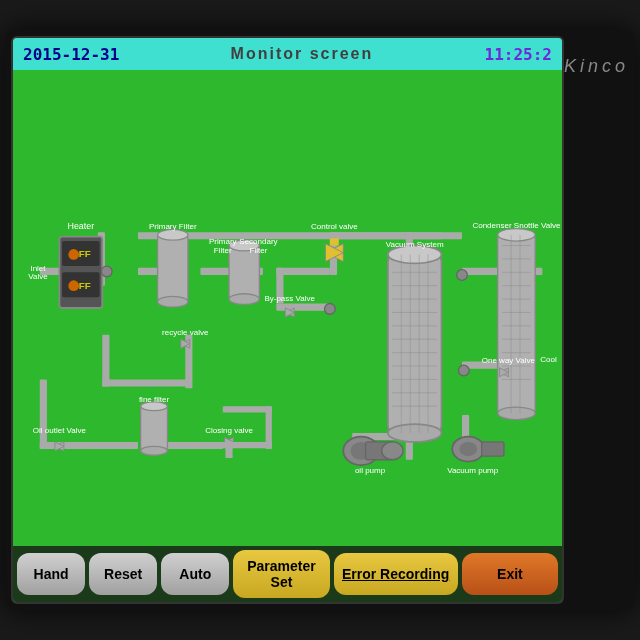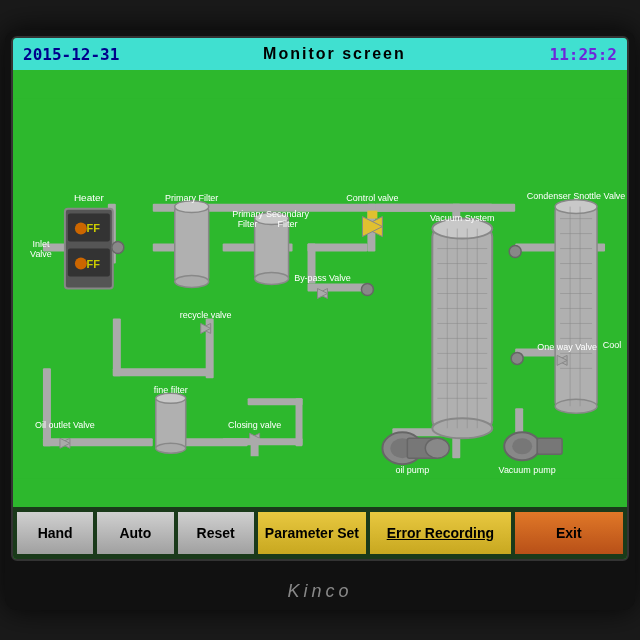--- a/index.html
+++ b/index.html
@@ -16,21 +16,21 @@
     }
 
     .monitor-outer {
       width: 630px;
       height: 580px;
       background: #111;
       border-radius: 12px;
       padding: 6px;
       box-shadow: 0 0 30px rgba(0,0,0,0.8);
       display: flex;
-      flex-direction: column;
+      flex-direction: row;
     }
 
     .monitor-screen {
       flex: 1;
       background: #2db82d;
       border-radius: 6px;
       display: flex;
       flex-direction: column;
       overflow: hidden;
       border: 2px solid #333;
@@ -47,21 +47,21 @@
     }
 
     .header-date {
       color: #00008b;
       font-size: 16px;
       font-weight: bold;
       font-family: monospace;
     }
 
     .header-title {
-      color: #000000;
+      color: #404040;
       font-size: 16px;
       font-weight: bold;
       letter-spacing: 2px;
     }
 
     .header-time {
       color: #6d28d9;
       font-size: 16px;
       font-weight: bold;
       font-family: monospace;
@@ -86,21 +86,21 @@
       background: #1a3a1a;
       display: flex;
       align-items: center;
       padding: 4px 4px;
       gap: 4px;
       min-height: 52px;
     }
 
     .btn {
       border: none;
-      border-radius: 0;
+      border-radius: 12px;
       cursor: pointer;
       font-size: 14px;
       font-weight: bold;
       padding: 8px 6px;
       min-height: 42px;
       display: flex;
       align-items: center;
       justify-content: center;
     }
 
@@ -319,22 +319,22 @@
         <circle cx="105" cy="149" r="6" fill="#888" stroke="#666" stroke-width="1.5"></circle>
         <circle cx="355" cy="191" r="6" fill="#888" stroke="#666" stroke-width="1.5"></circle>
         <circle cx="503" cy="153" r="6" fill="#888" stroke="#666" stroke-width="1.5"></circle>
         <circle cx="505" cy="260" r="6" fill="#888" stroke="#666" stroke-width="1.5"></circle>
 
       </svg>
     </div>
 
     <div class="button-bar">
       <button class="btn btn-gray">Hand</button>
+      <button class="btn btn-gray">Reset</button>
       <button class="btn btn-gray">Auto</button>
-      <button class="btn btn-gray">Reset</button>
       <button class="btn btn-yellow">Parameter Set</button>
       <button class="btn btn-yellow-wide">Error Recording</button>
       <button class="btn btn-orange">Exit</button>
     </div>
 
   </div>
 
   <div class="kinco-label">Kinco</div>
 </div>
 

